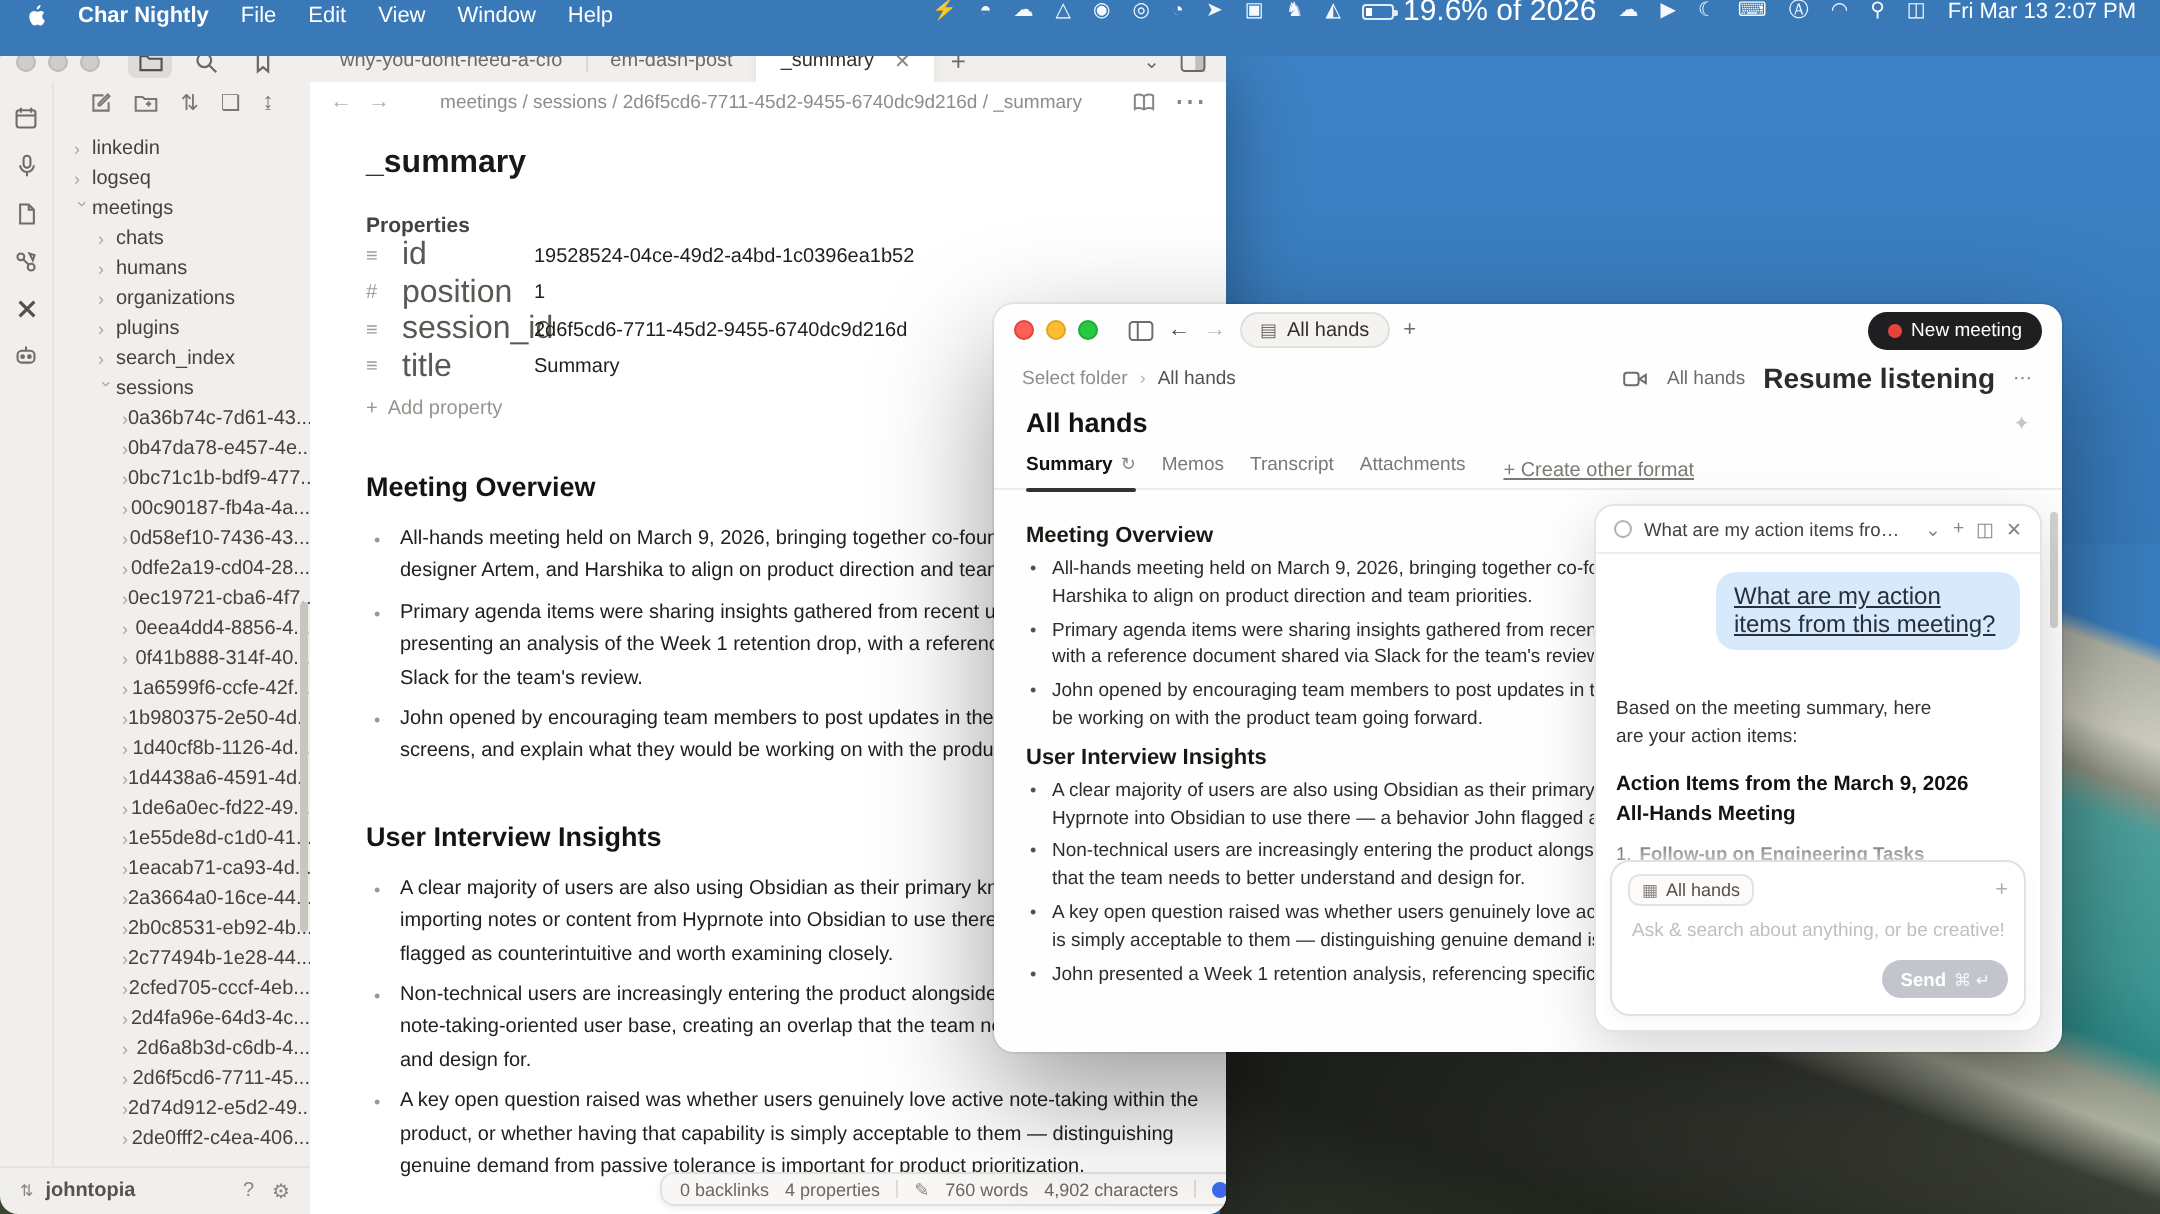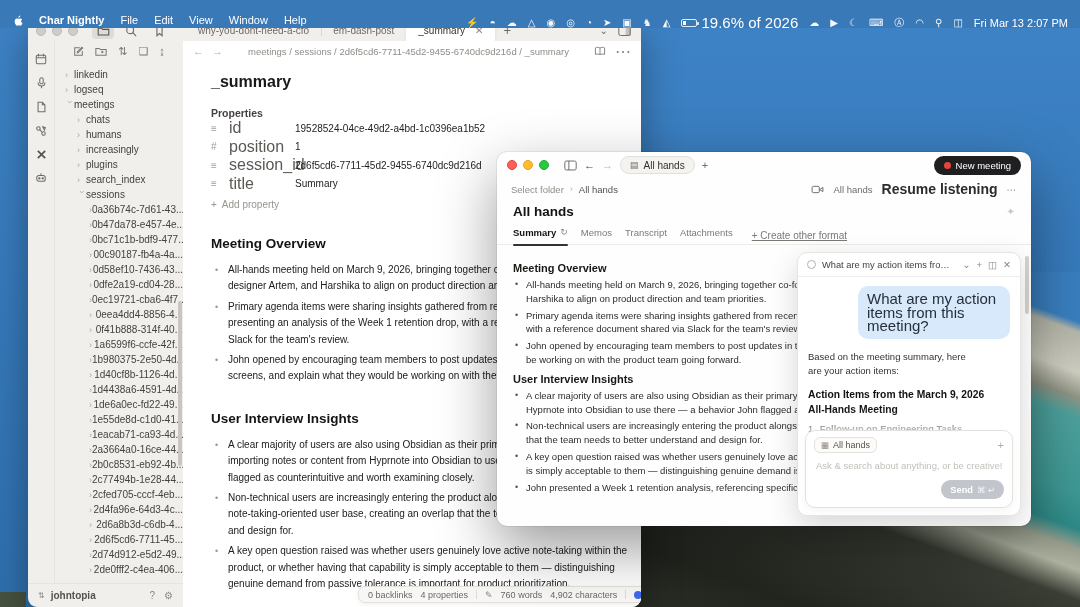--- a/index.html
+++ b/index.html
@@ -12,34 +12,34 @@
     background:linear-gradient(200deg,
       #3a7fc0 0%, #3a7fc0 10%,
       #b5b7aa 12%, #d0cfc2 20%, #8f9585 25%,
       #4da19d 29%, #3e9894 44%, #2e8a88 51%,
       #9aa08f 55%, #b0b4a2 59%,
       #3a3e35 65%, #23261f 86%, #2c2f28 100%); }
   .corner-green { position:absolute; left:0; bottom:0; width:26px; height:15px; background:#47523f; }
 
   
   .menubar { position:absolute; top:0; left:0; width:1080px; height:20px; background:#3a79b7;
-    display:flex; align-items:flex-start; padding:14px 12px; color:#fff; gap:16px; z-index:50; }
+    display:flex; align-items:flex-end; padding:14px 12px; color:#fff; gap:16px; z-index:50; }
   .menubar .appname { font-weight:bold; font-size:11px; }
   .menubar .menu { font-size:11px; }
   .mb-right { margin-left:auto; display:flex; align-items:center; gap:11px; }
   .mb-ic { font-size:10px; line-height:1; opacity:.95; }
   .batt { display:flex; align-items:center; gap:4px; font-size:15px; }
   .batt-shape { width:16px; height:8px; border:1px solid rgba(255,255,255,.85); border-radius:2px; position:relative; }
   .batt-shape i { position:absolute; left:1px; top:1px; bottom:1px; width:3px; background:#fff; }
   .batt-shape:after { content:""; position:absolute; right:-3px; top:2px; width:2px; height:3px; background:rgba(255,255,255,.85); border-radius:0 1px 1px 0; }
   .clock { font-size:11px; white-space:nowrap; }
 
   
   .app-window { position:absolute; left:0; top:20px; width:613px; height:587px; background:#f1efec;
-    border-radius:9px; box-shadow:0 14px 38px rgba(0,0,0,.35); z-index:10;margin-left:28px; }
+    border-radius:9px; box-shadow:0 14px 38px rgba(0,0,0,.35); z-index:10; }
   .tabstrip { height:21px; display:flex; align-items:center; padding:0 8px; gap:6px; }
   .lights { display:flex; gap:6px; margin-right:8px; }
   .light { width:10px; height:10px; border-radius:50%; background:#cfcdca; border:1px solid #bdbab7; }
   .navic { width:22px; height:17px; display:flex; align-items:center; justify-content:center; border-radius:4px; color:#5f5c58; }
   .navic.active { background:#dedcd8; }
   .tabs { display:flex; align-items:center; height:21px; margin-left:10px; flex:0 0 auto; }
   .tab { position:relative; height:21px; display:flex; align-items:center; justify-content:center; font-size:10px; color:#6d6965; padding:0 12px; }
   .tab + .tab:before { content:""; position:absolute; left:0; top:5px; bottom:5px; width:1px; background:#dbd8d4; }
   .tab.active { background:#fff; border-radius:6px 6px 0 0; color:#36332f; box-shadow:0 0 4px rgba(0,0,0,.08); }
   .tab.active:before { display:none; }
@@ -128,22 +128,22 @@
 
   
   .chat-panel { position:absolute; left:300px; top:100px; width:224px; height:264px; background:#fff;
     border:1px solid #e6e4e1; border-radius:10px; box-shadow:0 10px 30px rgba(0,0,0,.16); overflow:hidden; }
   .cp-header { height:24px; display:flex; align-items:center; gap:6px; padding:0 9px; border-bottom:1px solid #efedeb; }
   .cp-circle { width:9px; height:9px; border:1px solid #b5b2ae; border-radius:50%; flex:0 0 auto; }
   .cp-title { flex:1; font-size:9.3px; color:#44413d; white-space:nowrap; overflow:hidden; text-overflow:ellipsis; }
   .cp-hic { color:#8a8682; font-size:9.5px; flex:0 0 auto; }
   .cp-body { position:absolute; left:0; right:0; top:25px; bottom:0; padding:8px 10px; overflow:hidden; }
   .bubble { margin-left:auto; width:152px; background:#d8e9fb; border-radius:10px; padding:6px 9px;
-    font-size:15px; line-height:13.5px; color:#25303c; }
-  .cp-intro { margin-top:11px; font-size:9.5px; line-height:14px; color:#36332f; width:170px; }
+    font-size:12px; line-height:13.5px; color:#25303c;text-decoration:underline; }
+  .cp-intro { margin-top:23px; font-size:9.5px; line-height:14px; color:#36332f; width:170px; }
   .cp-heading { margin-top:9px; font-size:10.3px; line-height:15px; font-weight:bold; color:#141210; width:180px; }
   .cp-li { margin-top:6px; display:flex; gap:4px; font-size:9.3px; line-height:13px; color:#2e2c29; }
   .cp-li .num { flex:0 0 auto; }
   .cp-li .t1 { font-weight:bold; }
   .cp-sub { position:relative; margin-top:5px; padding-left:24px; font-size:9.3px; line-height:13px; color:#2e2c29; width:200px; }
   .cp-sub:before { content:"•"; position:absolute; left:14px; top:0; color:#55524e; }
   .cp-input-card { position:absolute; left:7px; right:7px; bottom:7px; height:78px; background:#fff;
     border:1px solid #e3e1dd; border-radius:10px; box-shadow:0 -6px 16px rgba(255,255,255,.9), 0 2px 8px rgba(0,0,0,.05); }
   .chiprow { display:flex; align-items:center; padding:6px 8px 2px 8px; }
   .chip { display:flex; align-items:center; gap:4px; border:1px solid #e5e3df; background:#fcfbfa; border-radius:6px;
@@ -325,21 +325,21 @@
         <div class="trow lv2">
             <span class="chev">›</span>
             <span>chats</span>
           </div>
         <div class="trow lv2">
             <span class="chev">›</span>
             <span>humans</span>
           </div>
         <div class="trow lv2">
             <span class="chev">›</span>
-            <span>increasingly</span>
+            <span>organizations</span>
           </div>
         <div class="trow lv2">
             <span class="chev">›</span>
             <span>plugins</span>
           </div>
         <div class="trow lv2">
             <span class="chev">›</span>
             <span>search_index</span>
           </div>
         <div class="trow lv2 open">

